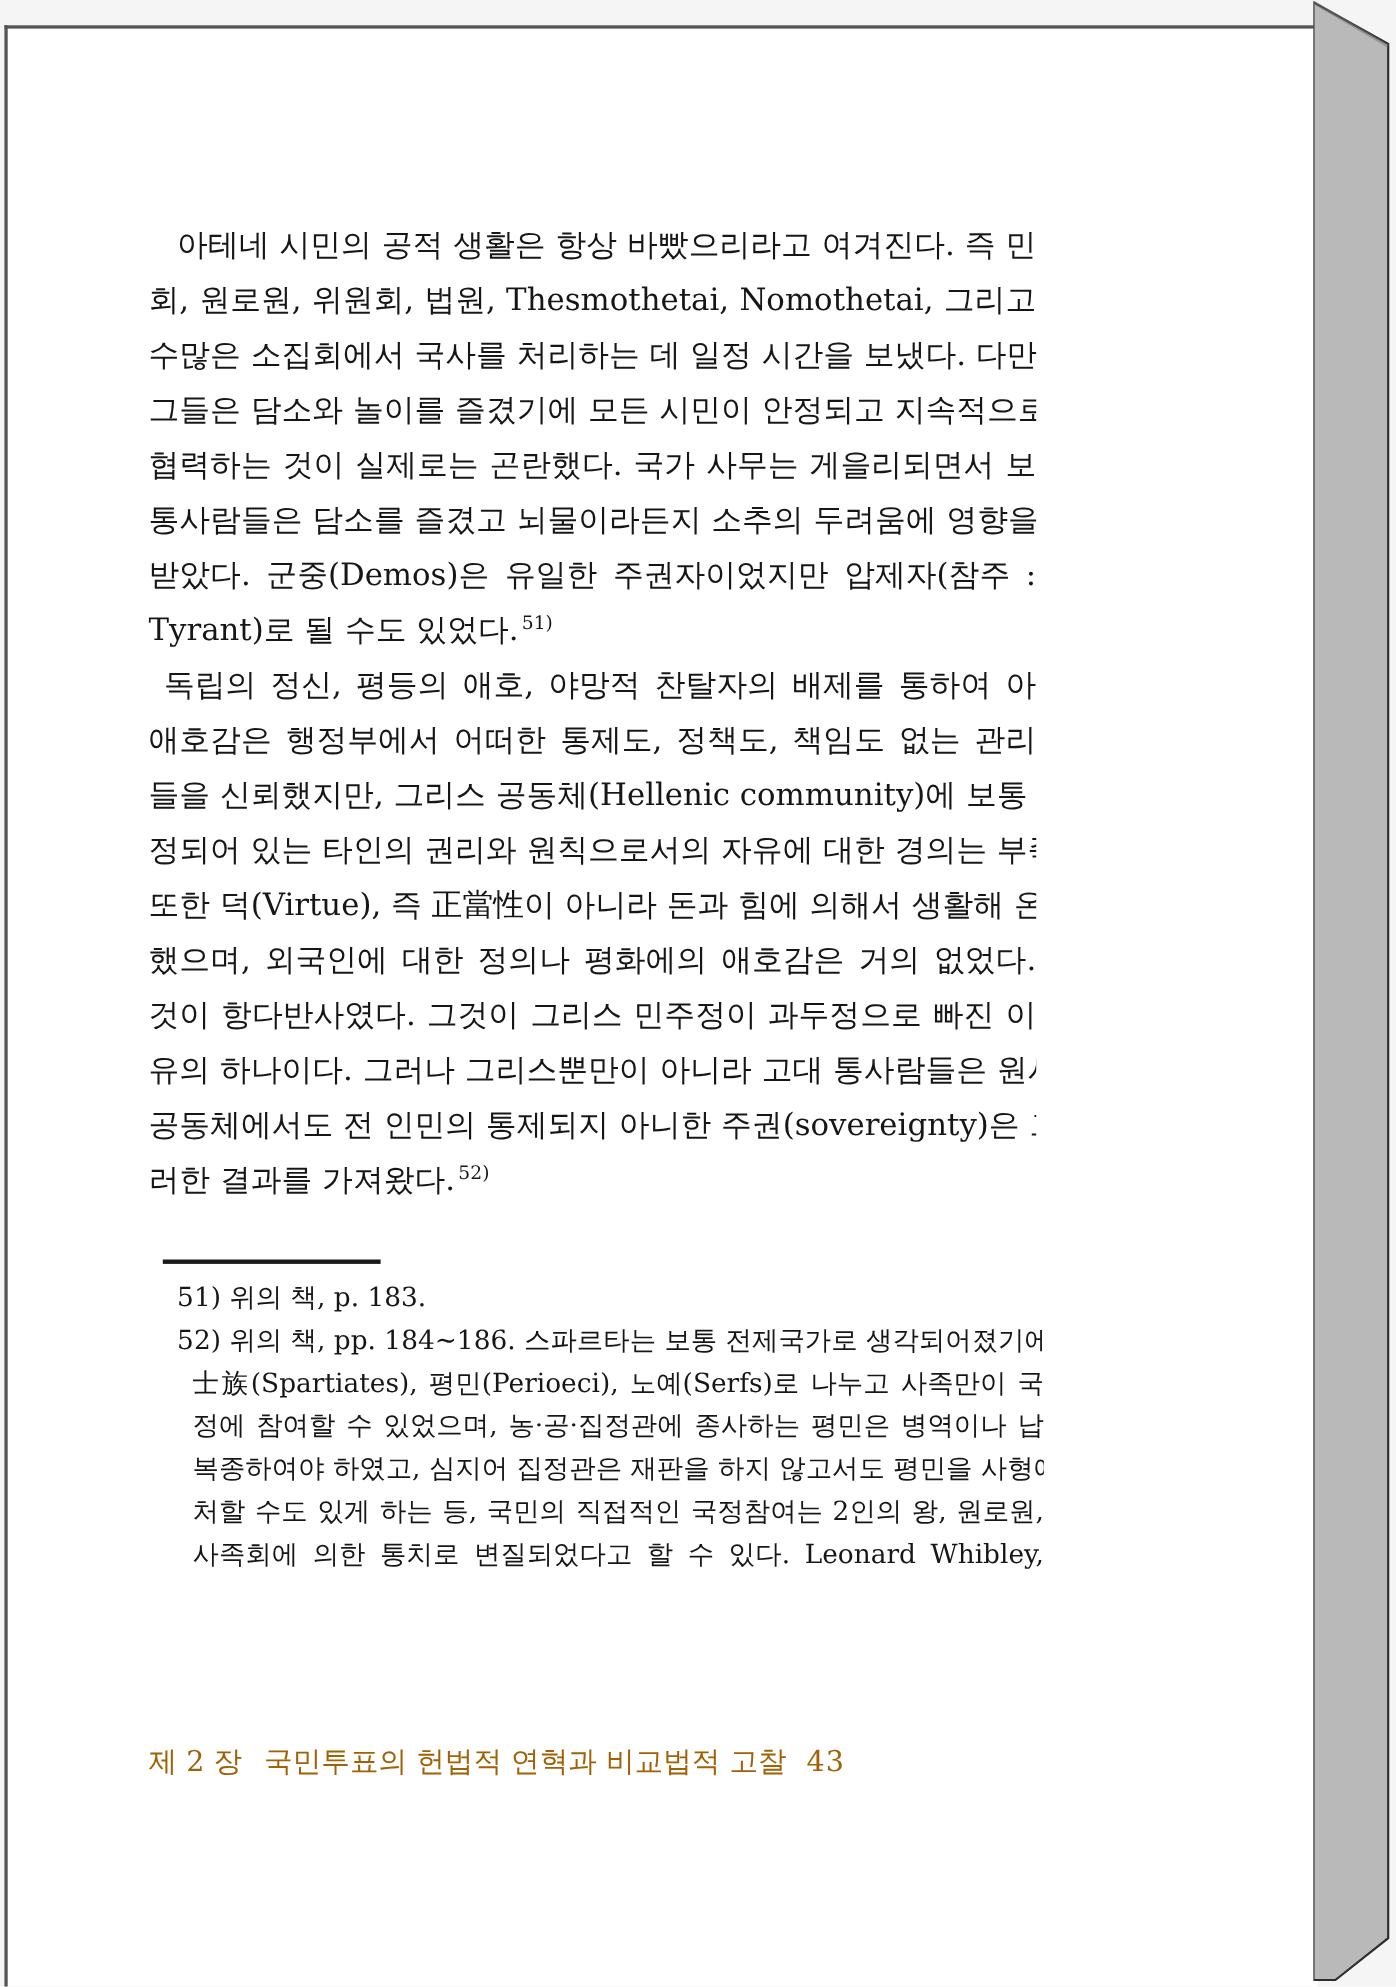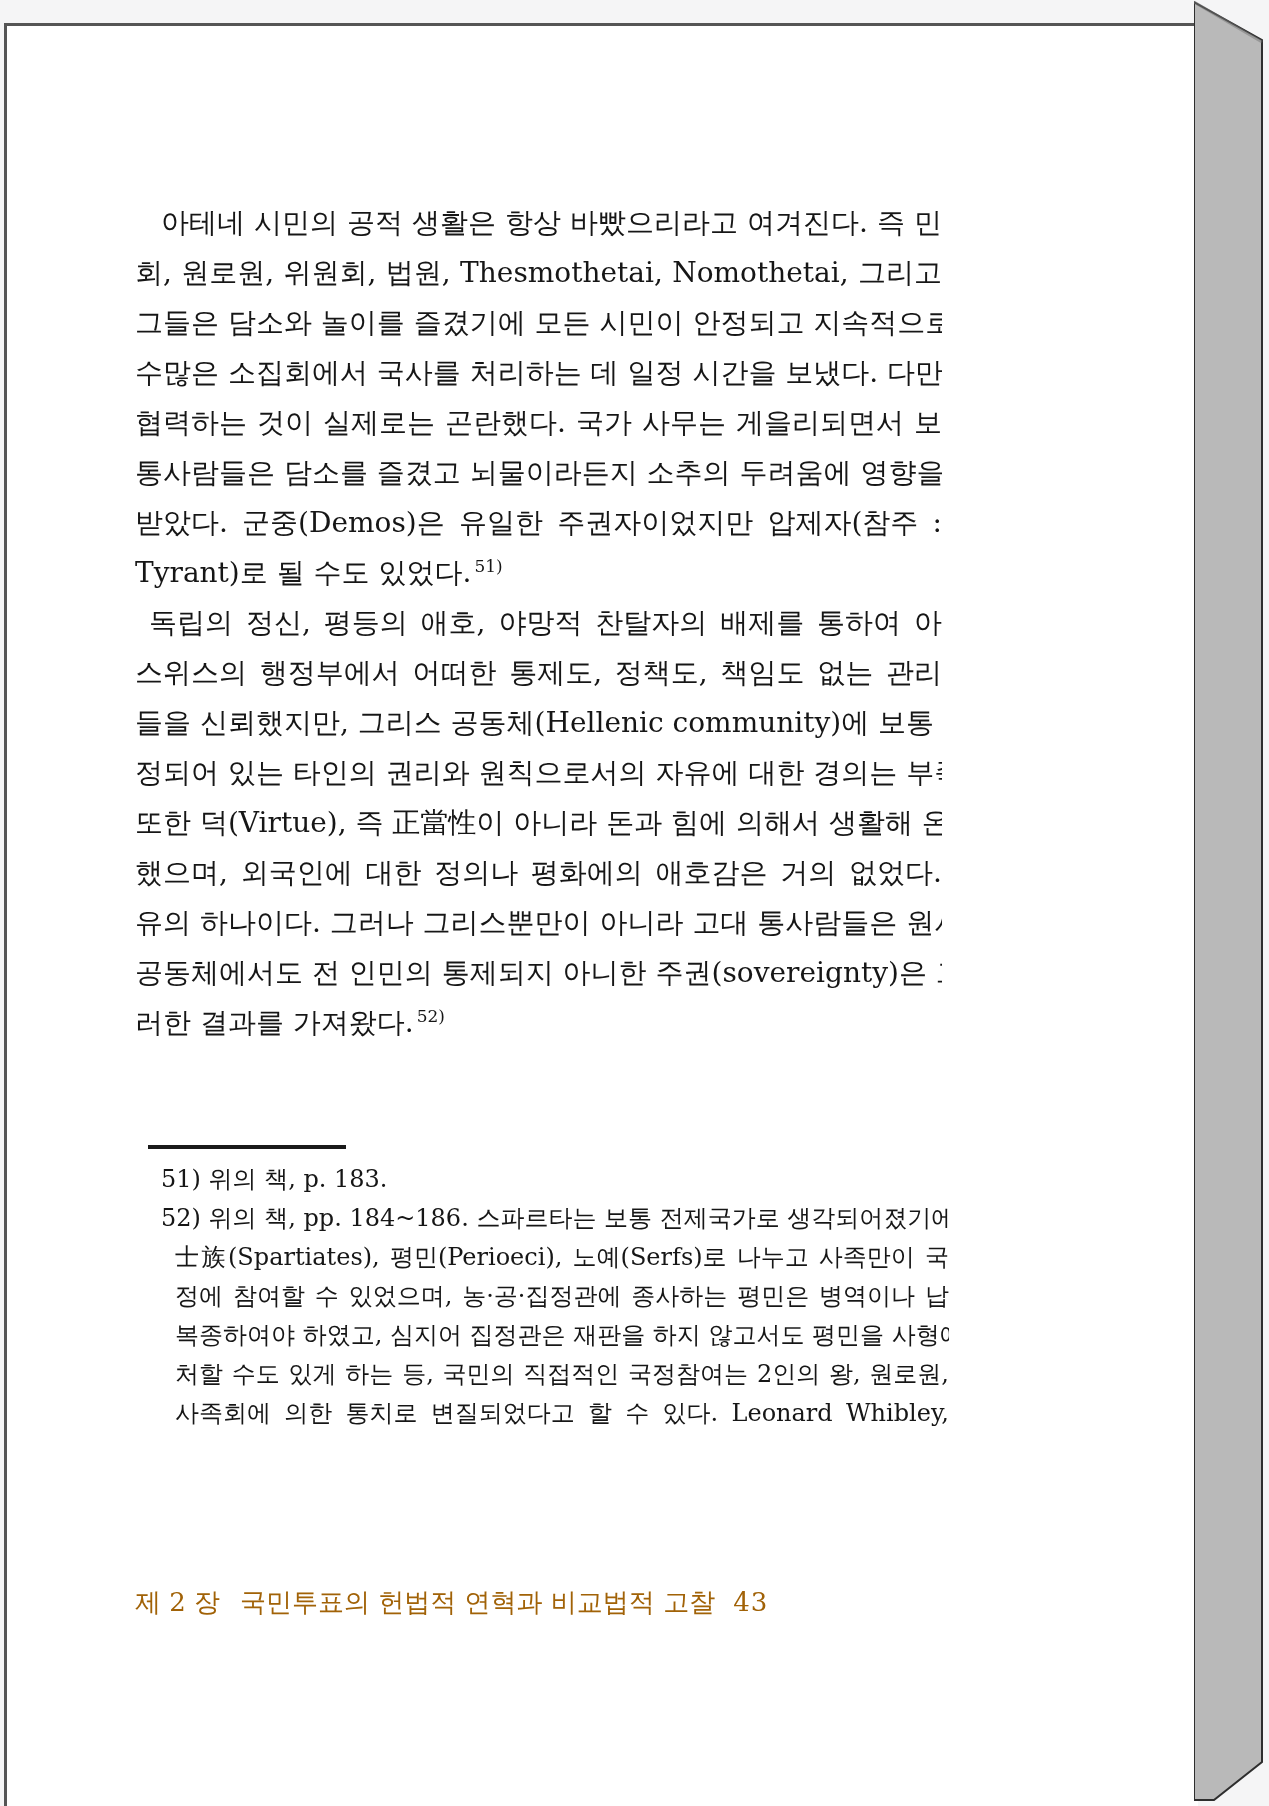--- a/index.html
+++ b/index.html
@@ -93,33 +93,34 @@
 </head>
 <body>
 
 <div class="canvas">
 
   <div class="page">
 
     <div class="body-text">
       <div class="bl j ind1">아테네 시민의 공적 생활은 항상 바빴으리라고 여겨진다. 즉 민</div>
       <div class="bl j">회, 원로원, 위원회, 법원, Thesmothetai, Nomothetai, 그리고</div>
+      <div class="bl j">수많은 소집회에서 국사를 처리하는 데 일정 시간을 보냈다. 다만</div>
       <div class="bl j">그들은 담소와 놀이를 즐겼기에 모든 시민이 안정되고 지속적으로</div>
-      <div class="bl j">수많은 소집회에서 국사를 처리하는 데 일정 시간을 보냈다. 다만</div>
       <div class="bl j">협력하는 것이 실제로는 곤란했다. 국가 사무는 게을리되면서 보</div>
       <div class="bl j">통사람들은 담소를 즐겼고 뇌물이라든지 소추의 두려움에 영향을</div>
       <div class="bl j">받았다. 군중(Demos)은 유일한 주권자이었지만 압제자(참주 :</div>
       <div class="bl"><span>Tyrant)로 될 수도 있었다.</span><sup class="fnref">51)</sup></div>
 
       <div class="bl j ind2">독립의 정신, 평등의 애호, 야망적 찬탈자의 배제를 통하여 아</div>
-      <div class="bl j">스위스의 행정부에서 어떠한 통제도, 정책도, 책임도 없는 관리</div>
+      <div class="bl j">애호감은 행정부에서 어떠한 통제도, 정책도, 책임도 없는 관리</div>
       <div class="bl j">들을 신뢰했지만, 그리스 공동체(Hellenic community)에 보통 인</div>
       <div class="bl j">정되어 있는 타인의 권리와 원칙으로서의 자유에 대한 경의는 부족</div>
       <div class="bl j">또한 덕(Virtue), 즉 正當性이 아니라 돈과 힘에 의해서 생활해 온</div>
       <div class="bl j">했으며, 외국인에 대한 정의나 평화에의 애호감은 거의 없었다.</div>
+      <div class="bl j">것이 항다반사였다. 그것이 그리스 민주정이 과두정으로 빠진 이</div>
       <div class="bl j">유의 하나이다. 그러나 그리스뿐만이 아니라 고대 통사람들은 원시</div>
       <div class="bl j">공동체에서도 전 인민의 통제되지 아니한 주권(sovereignty)은 그</div>
       <div class="bl"><span>러한 결과를 가져왔다.</span><sup class="fnref">52)</sup></div>
     </div>
 
     <div class="fn-sep"></div>
 
     <div class="footnotes">
       <div class="fl">51) 위의 책, p. 183.</div>
       <div class="fl j">52) 위의 책, pp. 184~186. 스파르타는 보통 전제국가로 생각되어졌기에</div>

